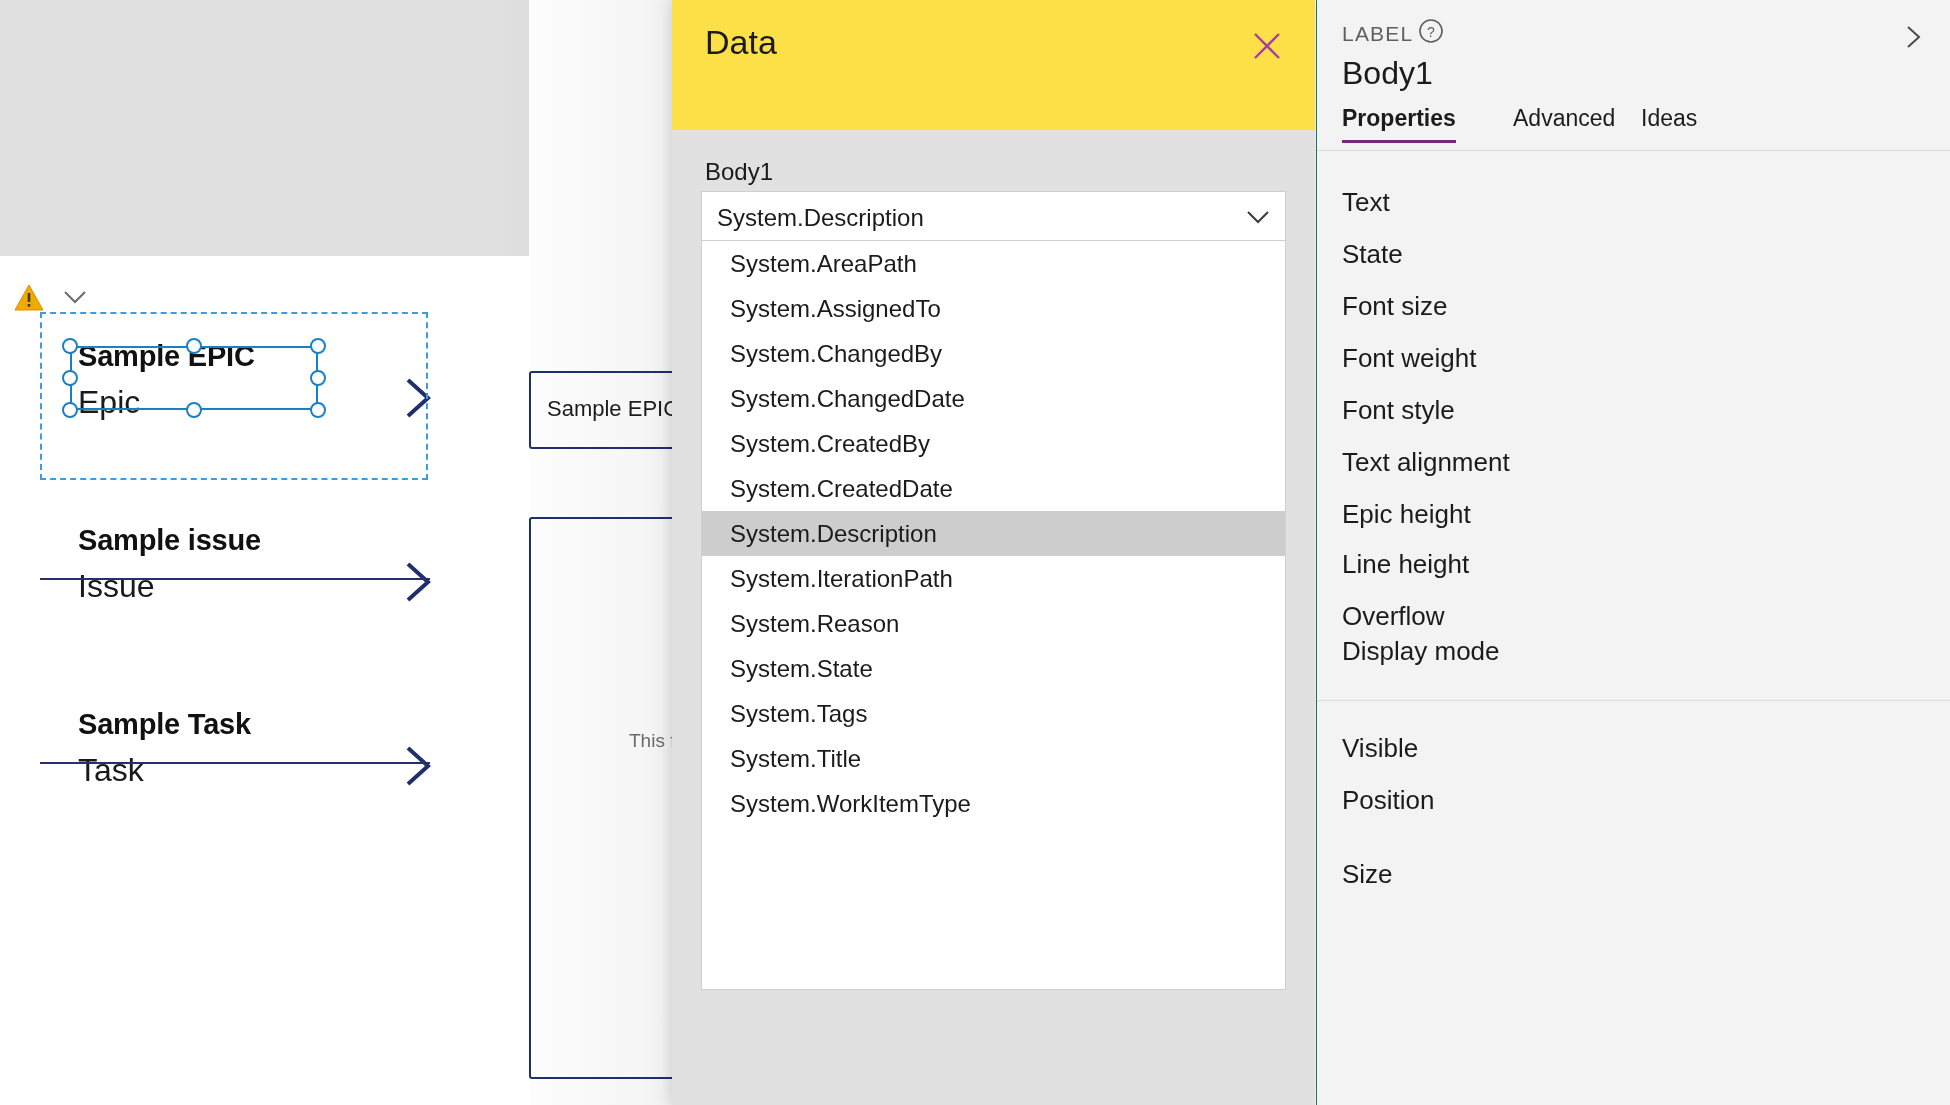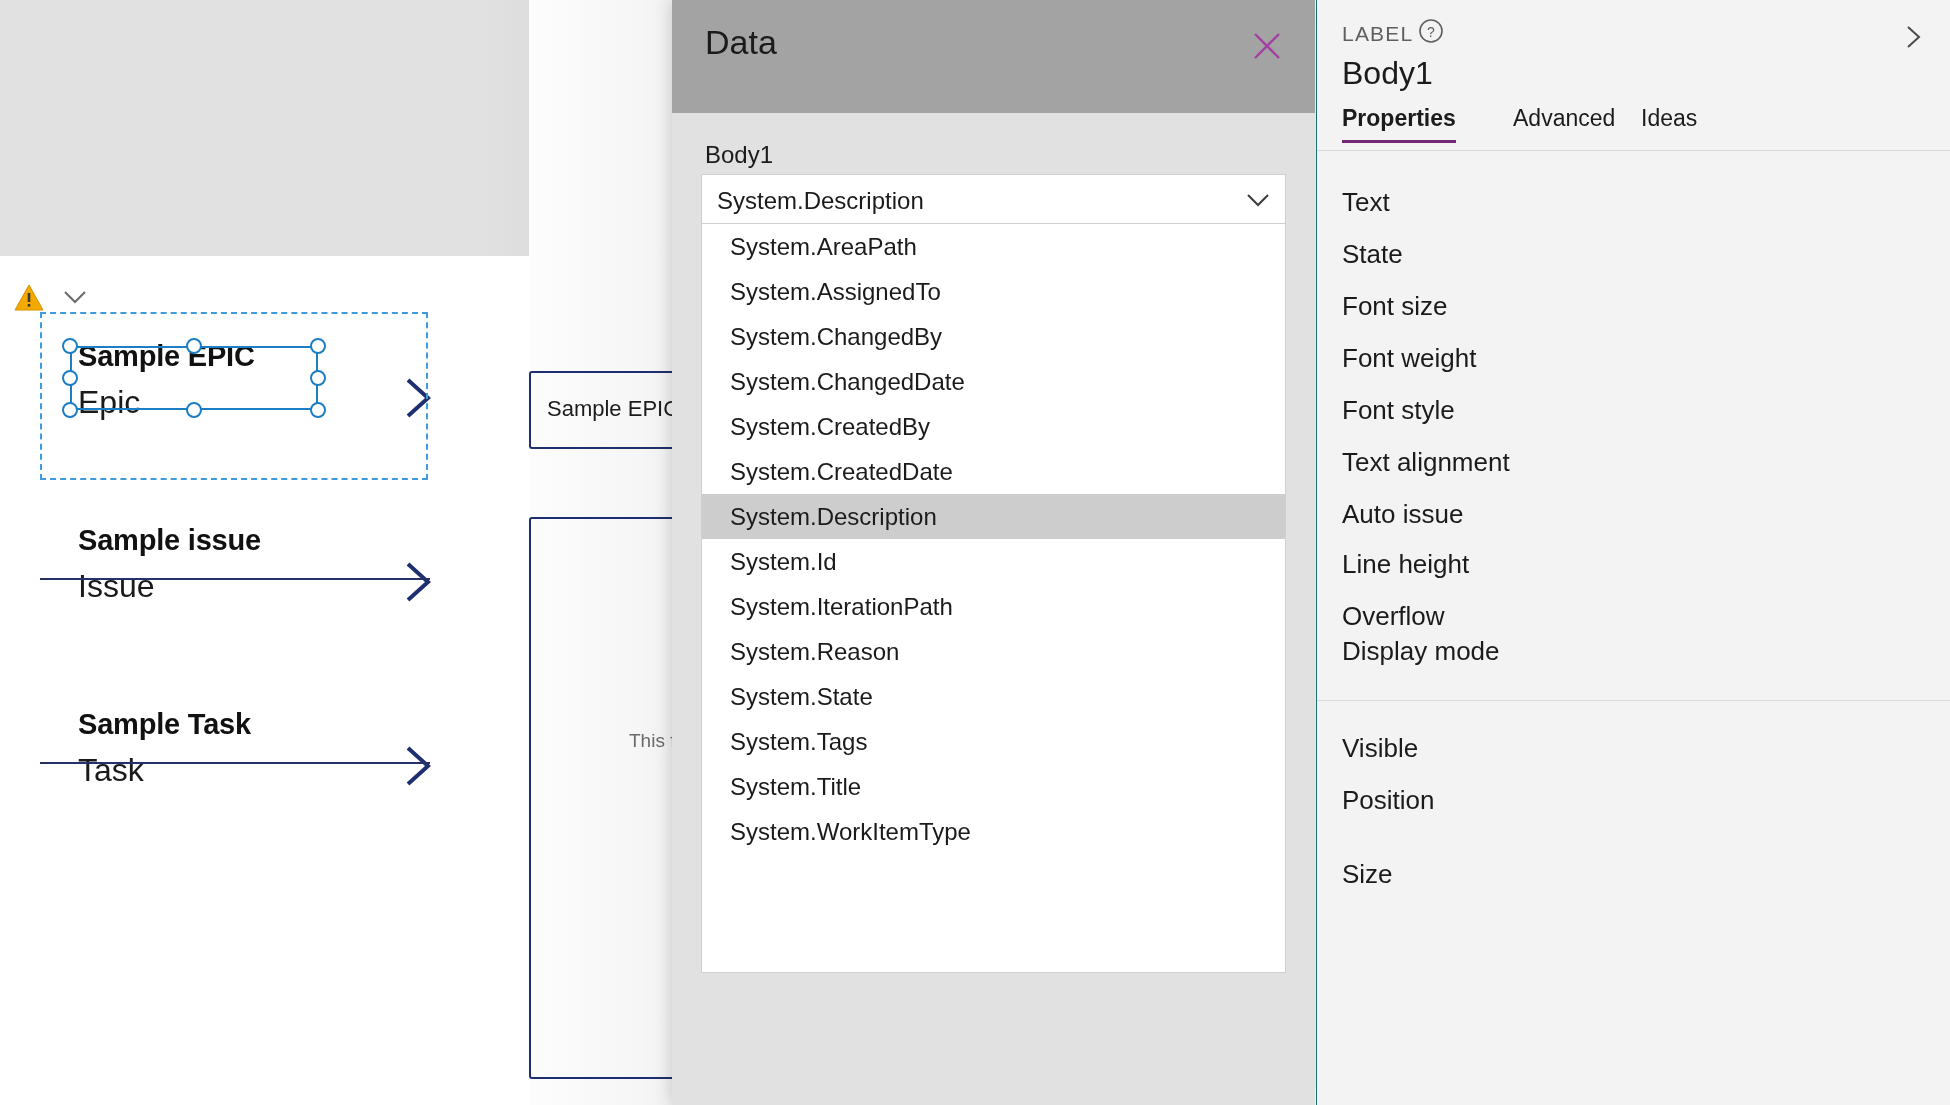--- a/index.html
+++ b/index.html
@@ -46,21 +46,21 @@
     background:linear-gradient(to right,#fdfdfd 0%,#f6f6f6 55%,#e6e6e6 100%);}
   .form-box{position:absolute;border:2px solid #1e2f6f;box-sizing:border-box;background:transparent;border-radius:3px;}
   .fb1{left:529px;top:371px;width:290px;height:78px;}
   .fb2{left:529px;top:517px;width:290px;height:562px;}
   .fb1-label{position:absolute;left:547px;top:396px;font-size:22px;color:#1b1b1b;}
   .fb2-label{position:absolute;left:629px;top:730px;font-size:19px;color:#6a6a6a;}
 
   
   .dialog{position:absolute;left:672px;top:0;width:643px;height:1105px;
     background:#ffffff;box-shadow:0 0 16px rgba(0,0,0,.18);}
-  .dlg-head{position:relative;height:113px;background:#a3a3a3;}
+  .dlg-head{position:relative;height:130px;background:#fde047;}
   .dlg-title{position:absolute;left:33px;top:23px;font-size:34px;color:#1b1b1b;font-weight:400;}
   .dlg-close{position:absolute;right:30px;top:28px;width:36px;height:36px;cursor:pointer;}
   .dlg-body{position:relative;background:#e1e1e1;height:992px;padding:0;}
   .dlg-field-label{position:absolute;left:33px;top:28px;font-size:24px;color:#1b1b1b;}
   .dlg-select{position:absolute;left:29px;top:61px;width:585px;height:50px;
     background:#ffffff;border:1px solid #cfcfcf;box-sizing:border-box;}
   .dlg-select .sel-text{position:absolute;left:15px;top:12px;font-size:24px;color:#1b1b1b;}
   .dlg-select .sel-chev{position:absolute;right:14px;top:16px;width:26px;height:18px;}
   .dlg-list{position:absolute;left:29px;top:111px;width:585px;height:749px;
     background:#ffffff;border:1px solid #cfcfcf;border-top:none;box-sizing:border-box;overflow:hidden;}
@@ -189,21 +189,20 @@
       </div>
 
       <div class="dlg-list">
         <div class="dlg-opt">System.AreaPath</div>
         <div class="dlg-opt">System.AssignedTo</div>
         <div class="dlg-opt">System.ChangedBy</div>
         <div class="dlg-opt">System.ChangedDate</div>
         <div class="dlg-opt">System.CreatedBy</div>
         <div class="dlg-opt">System.CreatedDate</div>
         <div class="dlg-opt selected">System.Description</div>
-        <div class="dlg-opt">System.Id</div>
         <div class="dlg-opt">System.IterationPath</div>
         <div class="dlg-opt">System.Reason</div>
         <div class="dlg-opt">System.State</div>
         <div class="dlg-opt">System.Tags</div>
         <div class="dlg-opt">System.Title</div>
         <div class="dlg-opt">System.WorkItemType</div>
       </div>
     </div>
   </div>
 
@@ -251,21 +250,21 @@
 
     <div class="p-row" style="top:383px;">
       <div class="p-rlabel">Font style</div>
     </div>
 
     <div class="p-row" style="top:435px;">
       <div class="p-rlabel">Text alignment</div>
     </div>
 
     <div class="p-row" style="top:487px;">
-      <div class="p-rlabel">Auto issue</div>
+      <div class="p-rlabel">Epic height</div>
     </div>
 
     <div class="p-row" style="top:537px;">
       <div class="p-rlabel">Line height</div>
     </div>
 
     <div class="p-row" style="top:589px;">
       <div class="p-rlabel">Overflow</div>
     </div>
 

